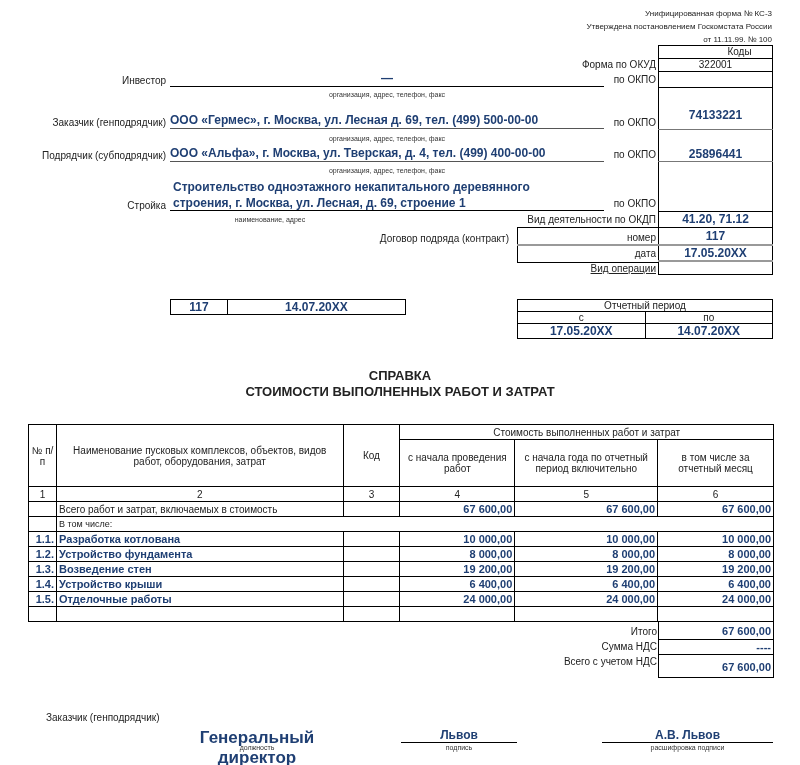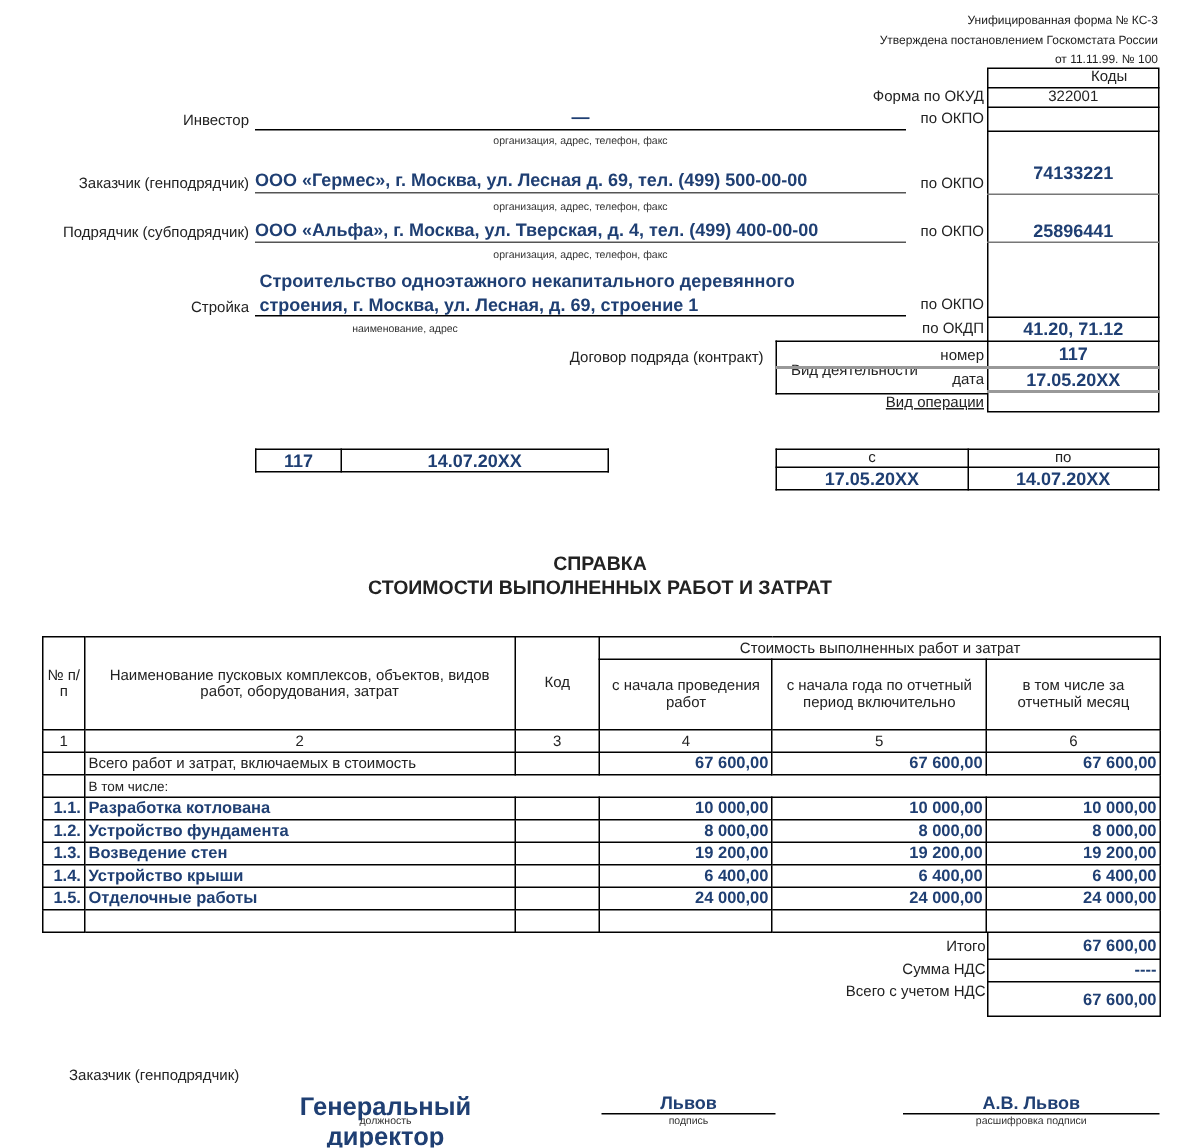--- a/index.html
+++ b/index.html
@@ -44,21 +44,21 @@
 <div class="abs" style="left:658px; top:244px; width:115px; border-top:2px solid #999;"></div>
 <div class="abs c blue" style="left:658px; top:246px; width:115px; font-size:12px;">17.05.20XX</div>
 <div class="abs" style="left:658px; top:260px; width:115px; border-top:2px solid #999;"></div>
 
 <div class="abs lbl r" style="right:144px; top:59px;">Форма по ОКУД</div>
 <div class="abs lbl r" style="right:144px; top:74px;">по ОКПО</div>
 <div class="abs lbl r" style="right:144px; top:117px;">по ОКПО</div>
 <div class="abs lbl r" style="right:144px; top:149px;">по ОКПО</div>
 <div class="abs lbl r" style="right:144px; top:198px;">по ОКПО</div>
 <div class="abs lbl r" style="right:144px; top:214px;">по ОКДП</div>
-<div class="abs lbl r" style="right:188px; top:214px;margin-top:28px;">Вид деятельности</div>
+<div class="abs lbl r" style="right:188px; top:214px;">Вид деятельности</div>
 <div class="abs lbl r" style="right:291px; top:233px;">Договор подряда (контракт)</div>
 <div class="abs" style="left:517px; top:227px; width:141px; height:36px; border:1px solid #000; border-right:none; box-sizing:border-box;"></div>
 <div class="abs" style="left:517px; top:244px; width:141px; border-top:2px solid #999;"></div>
 <div class="abs lbl r" style="right:144px; top:232px;">номер</div>
 <div class="abs lbl r" style="right:144px; top:248px;">дата</div>
 <div class="abs lbl r" style="right:144px; top:263px;text-decoration:underline;">Вид операции</div>
 
 <div class="abs lbl r" style="right:634px; top:75px;">Инвестор</div>
 <div class="abs uline c blue" style="left:170px; top:71px; width:434px; height:15px; font-size:12px;">—</div>
 <div class="abs xs c" style="left:170px; top:91px; width:434px;">организация, адрес, телефон, факс</div>
@@ -80,20 +80,23 @@
   <tbody>
   <tr style="height:15px;">
     <td class="blue" style="font-size:12px;">117</td>
     <td class="blue" style="font-size:12px;">14.07.20XX</td>
   </tr>
 </tbody>
   </table>
 
 <table class="abs perbox" style="left:517px; top:299px; width:256px;">
   <tbody>
+      <tr style="height:12px;">
+        <td colspan="2">Отчетный период</td>
+      </tr>
   <tr style="height:12px;">
     <td>с</td>
     <td>по</td>
   </tr>
   <tr style="height:15px;">
     <td class="blue" style="font-size:12px;">17.05.20XX</td>
     <td class="blue" style="font-size:12px;">14.07.20XX</td>
   </tr>
 </tbody>
   </table>

